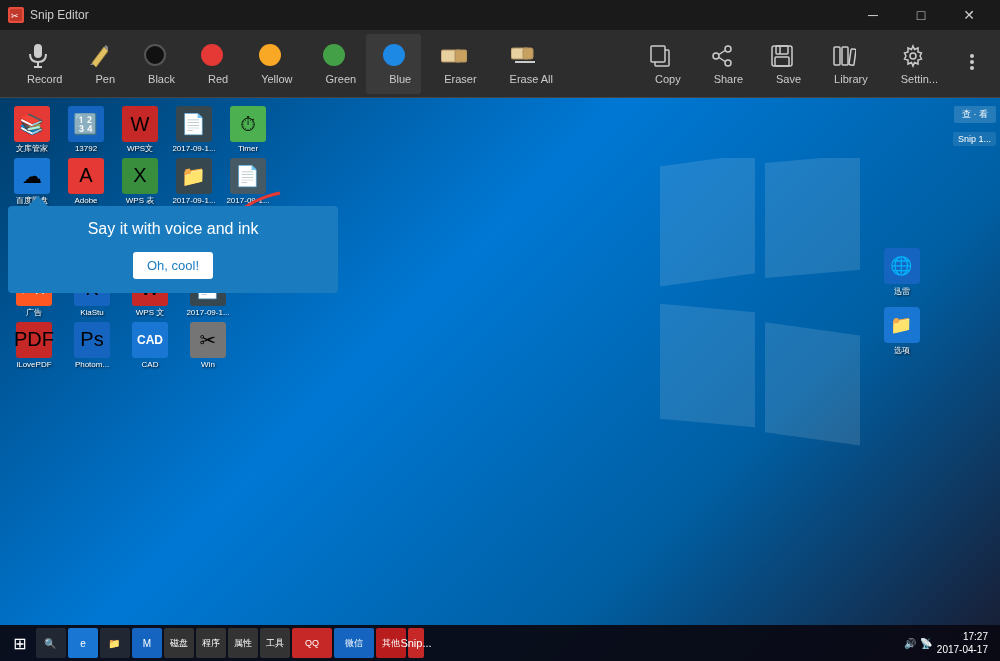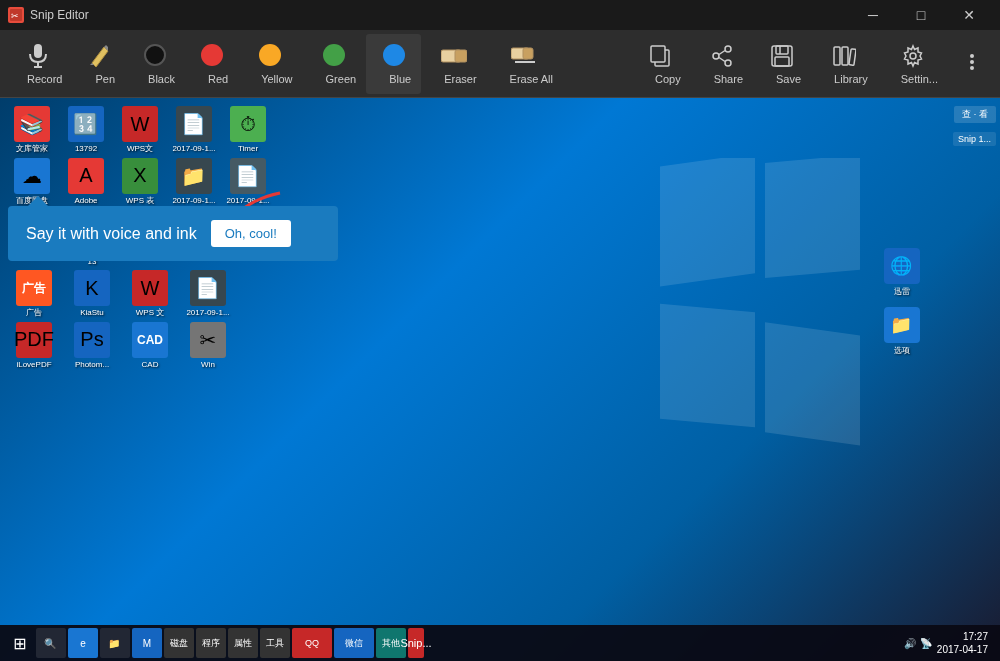--- a/index.html
+++ b/index.html
@@ -233,20 +233,21 @@
       left: 8px;
       background: #1a7bbf;
       color: white;
       padding: 14px 18px;
       border-radius: 4px;
       display: flex;
       align-items: center;
       gap: 14px;
       z-index: 100;
       min-width: 330px;
+      flex-direction: column;
     }
     .callout::before {
       content: '';
       position: absolute;
       top: -10px;
       left: 20px;
       border: 10px solid transparent;
       border-bottom-color: #1a7bbf;
       border-top: none;
     }
@@ -605,21 +606,21 @@
       <div class="taskbar-icon">🔍</div>
       <div class="taskbar-icon" style="background:#1976d2;">e</div>
       <div class="taskbar-icon">📁</div>
       <div class="taskbar-icon" style="background:#1565c0;">M</div>
       <div class="taskbar-icon" style="font-size:9px; color:white; background:#333; padding:2px;">磁盘</div>
       <div class="taskbar-icon" style="font-size:9px; color:white; background:#333; padding:2px;">程序</div>
       <div class="taskbar-icon" style="font-size:9px; color:white; background:#333; padding:2px;">属性</div>
       <div class="taskbar-icon" style="font-size:9px; color:white; background:#333; padding:2px;">工具</div>
       <div class="taskbar-icon" style="font-size:9px; color:white; background:#c62828; padding:2px; width:40px;">QQ</div>
       <div class="taskbar-icon" style="font-size:9px; color:white; background:#1565c0; padding:2px; width:40px;">微信</div>
-      <div class="taskbar-icon" style="font-size:9px; color:white; background:#0f766e; padding:2px;">其他</div>
+      <div class="taskbar-icon" style="font-size:9px; color:white; background:#b91c1c; padding:2px;">其他</div>
       <div class="taskbar-icon" style="font-size:11px; color:white; background:#c62828; padding:2px; width:16px;">Snip...</div>
     </div>
     <div class="taskbar-tray">
       <div style="font-size:10px; color:white;">🔊</div>
       <div style="font-size:10px; color:white;">📡</div>
       <div class="taskbar-time">
         <div>17:27</div>
         <div>2017-04-17</div>
       </div>
     </div>

